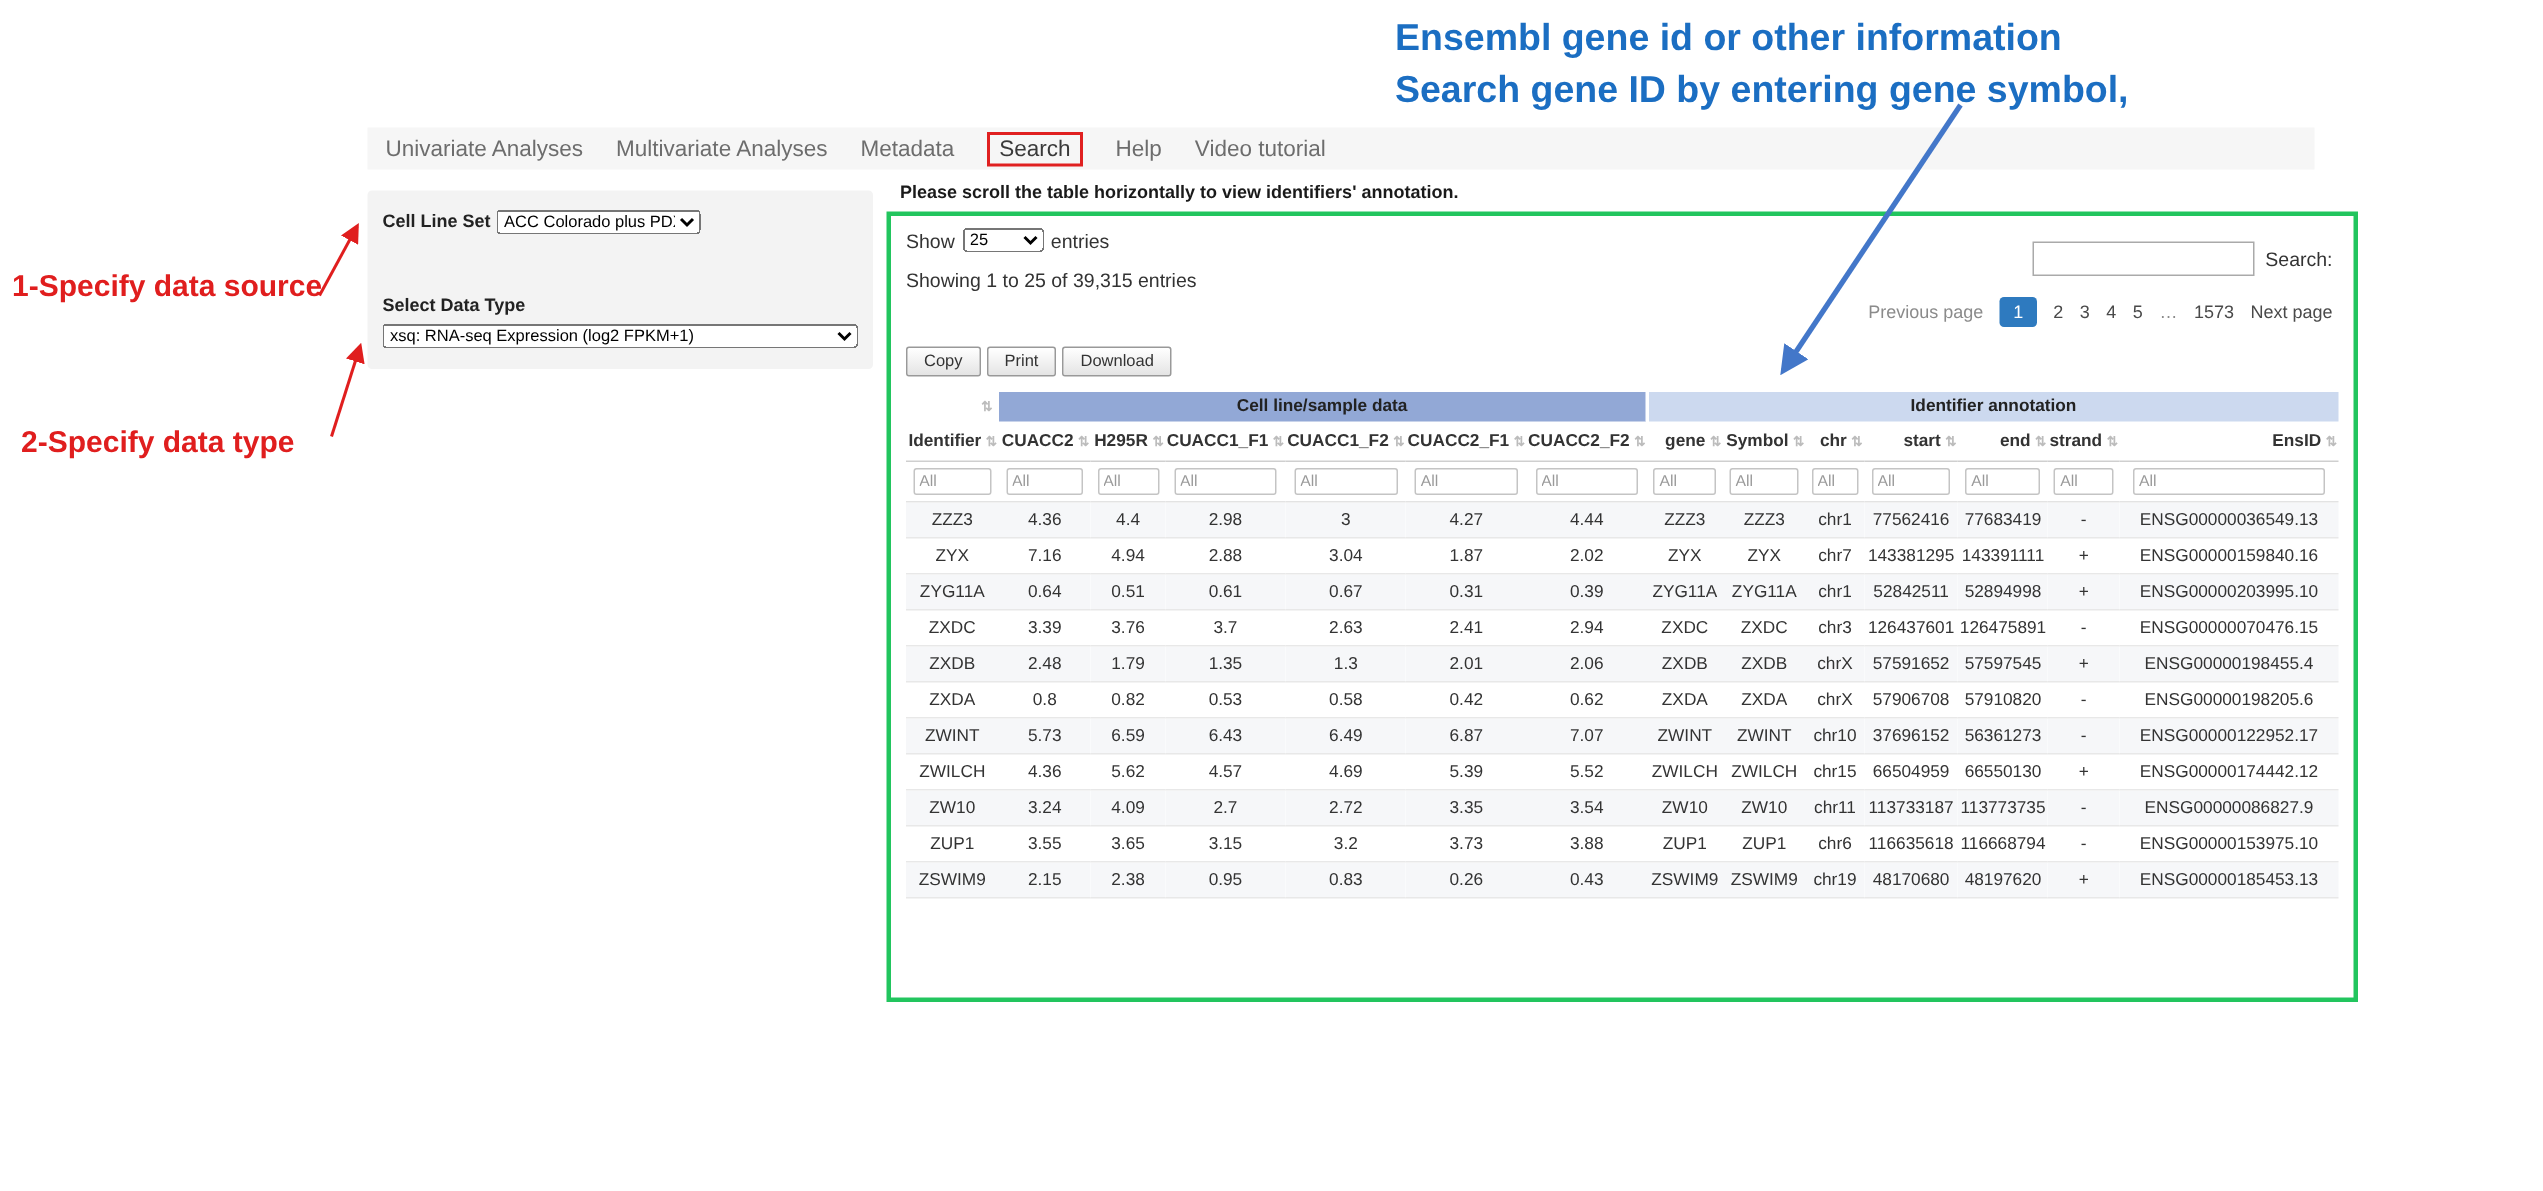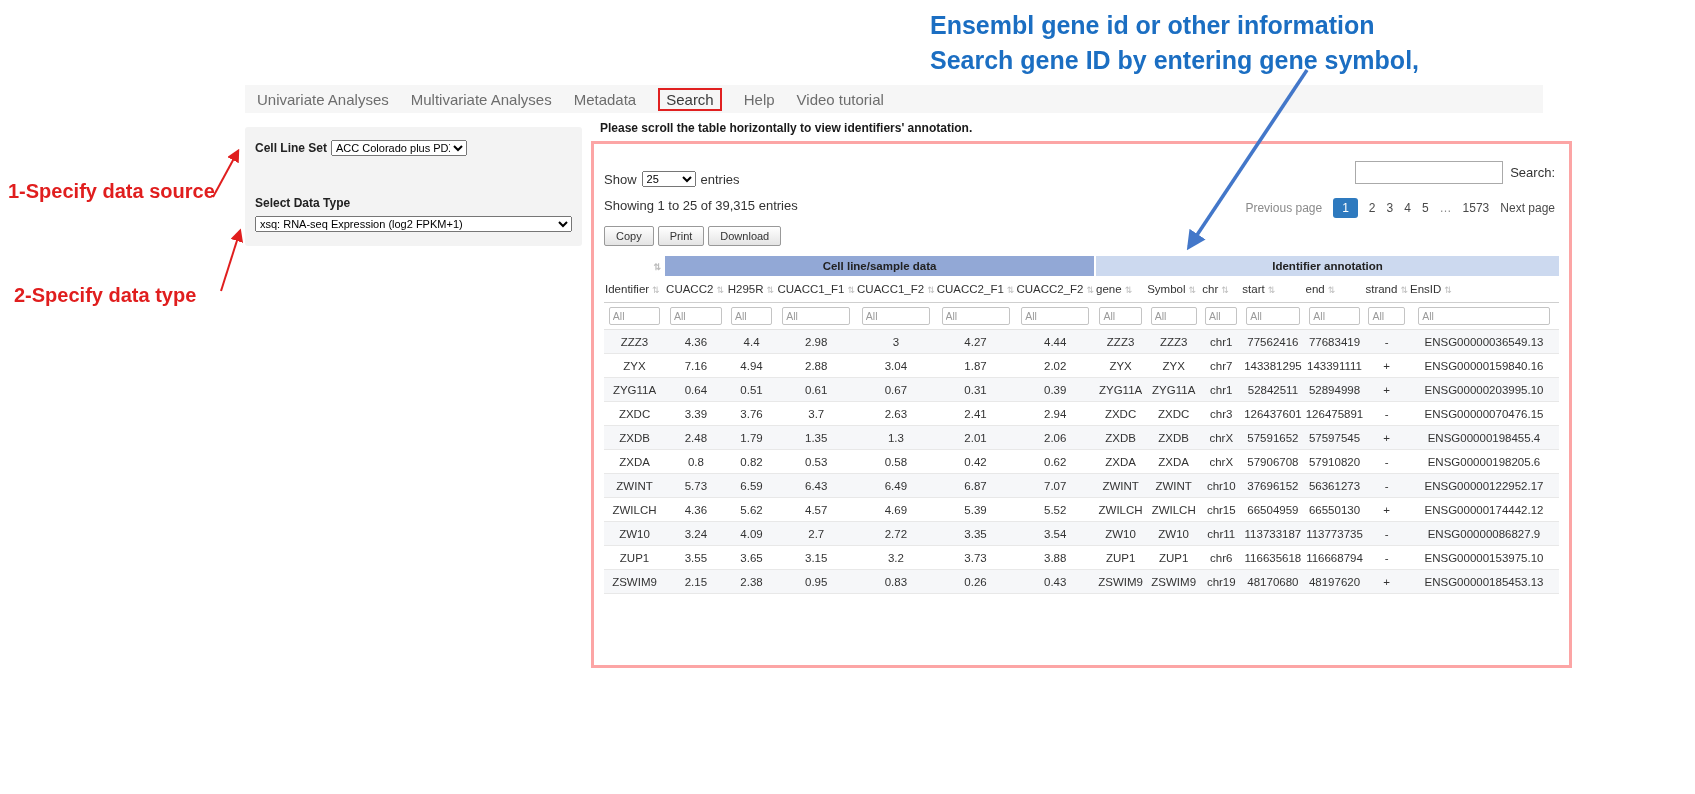--- a/index.html
+++ b/index.html
@@ -41,47 +41,47 @@
   #data-type-select { width:100%; margin-top:6px; }
 
   .scroll-hint {
     position:absolute; left:600px; top:121px;
     font-size:12px; font-weight:bold; color:#1a1a1a;
   }
 
   
   .table-box {
     position:absolute; left:591px; top:141px; width:981px; height:527px;
-    border:3px solid #fca5a5; background:#fff; padding:23px 10px;
+    border:3px solid #22c55e; background:#fff; padding:4px 10px;
   }
   .show-row { display:flex; align-items:center; gap:5px; font-size:13px; color:#333; margin-top:4px; }
   .show-row select { font-size:11px; width:54px; font-family:inherit; }
   .showing-text { font-size:13px; color:#333; margin-top:11px; }
   .search-row { position:absolute; top:17px; right:14px; display:flex; align-items:center; gap:7px; font-size:13px; color:#333; }
   .search-input { width:148px; height:23px; border:1px solid #aaa; font-family:inherit; padding:0 4px; }
   .pagination { position:absolute; top:54px; right:14px; display:flex; align-items:center; gap:11px; font-size:12px; }
   .page-btn { cursor:pointer; color:#4a4a4a; white-space:nowrap; }
   .page-prev { color:#8b8b8b; }
   .page-active { background:#2e7abf; color:#fff; padding:3px 9px; border-radius:3px; }
   .page-ellipsis { color:#8b8b8b; cursor:default; }
   .export-row { margin-top:13px; display:flex; gap:4px; }
   .dt-btn {
     font-size:11px; padding:3px 11px; border:1px solid #999; border-radius:2px;
-    background:linear-gradient(#ffffff,#e4e4e4); color:#333; cursor:pointer; font-family:inherit;
+    background:linear-gradient(#ffffff,#e4e4e4); color:#333; cursor:pointer; font-family:inherit;margin-top:24px;
   }
 
   
   .data-table { border-collapse:collapse; margin-top:10px; table-layout:fixed; font-size:11.5px; color:#333; }
   .data-table th, .data-table td { overflow:hidden; white-space:nowrap; }
   .group-cell { font-weight:bold; font-size:11.5px; text-align:center; padding:4px 2px; }
   .group-sample { background:#92a8d6; border-right:2px solid #fff; color:#222; }
   .group-annot { background:#ccd9ef; color:#222;margin-left:48px; }
   .group-empty { background:#fff; text-align:right; padding-right:4px; }
   .sort-icon { color:#bcbcbc; font-size:9px; margin-left:3px; }
-  .col-head { font-weight:normal; text-align:left; padding:7px 1px; background:#fff; border-bottom:1px solid #cfcfcf; cursor:pointer; }
+  .col-head { font-weight:bold; text-align:right; padding:7px 1px; background:#fff; border-bottom:1px solid #cfcfcf; cursor:pointer; }
   .filter-cell { padding:4px 2px; background:#fff; border-bottom:1px solid #e3e3e3; text-align:center; }
   .filter-cell input {
     width:90%; font-size:10.5px; padding:2px 3px; border:1px solid #c4c4c4;
     border-radius:2px; color:#333; font-family:inherit;
   }
   .filter-cell input::placeholder { color:#9a9a9a; }
   .data-cell { padding:5.5px 1px; text-align:center; border-bottom:1px solid #e8e8e8; }
   .data-table tbody tr:nth-child(odd) { background:#f6f7f9; }
 </style>
 </head>

